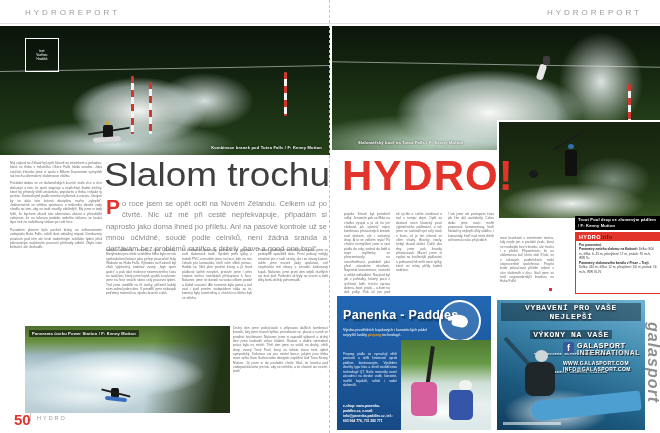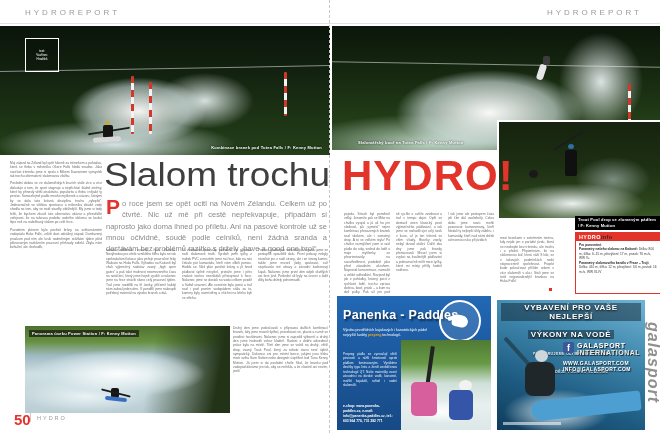--- a/index.html
+++ b/index.html
@@ -202,23 +202,23 @@
       <div class="abs panenka-contact" style="left:6px;bottom:6px;width:54px;">e-shop: www.panenka-paddles.cz, e-mail: info@panenka-paddles.cz, tel.: 603 964 776, 731 382 771</div>
       <div class="abs photo ad-photo-panenka" style="left:64px;top:44px;width:90px;height:90px;">
         <div class="abs paddle" style="left:26px;top:6px;width:4px;height:56px;background:#222;transform:rotate(8deg);"></div>
         <div class="abs" style="left:10px;top:42px;width:26px;height:34px;background:#d85f9e;border-radius:5px;"></div>
         <div class="abs helmet" style="left:58px;top:40px;width:13px;height:11px;background:#f2f2f2;"></div>
         <div class="abs" style="left:48px;top:50px;width:24px;height:30px;background:#3555a8;border-radius:5px;"></div>
       </div>
     </div>
 
     <div class="abs photo ad-gala" style="left:167px;top:300px;width:148px;height:130px;">
-      <div class="abs" style="left:4px;top:3px;width:140px;text-align:center;">
+      <div class="abs" style="left:4px;top:3px;width:140px;text-align:center;font-family:Liberation Mono, monospace;">
         <span class="gala-head">VYBAVENÍ PRO VAŠE NEJLEPŠÍ</span><br>
-        <span class="gala-head">VÝKONY NA VODĚ</span><br>
+        <span class="gala-head">VÝKONY NA VAŠE</span><br>
         <span class="gala-sub">PODPORUJEME OLYMPIJSKÉ VÍTĚZE</span><br>
         <span class="gala-sub">I NOVÉ NADĚJE VODNÍHO SLALOMU</span>
       </div>
 
       <div class="abs paddle" style="left:8px;top:36px;width:70px;height:4px;background:#254a5e;transform:rotate(48deg);transform-origin:left;"></div>
       <div class="abs torso" style="left:28px;top:62px;width:30px;height:34px;background:#20272b;border-radius:8px;"></div>
       <div class="abs helmet" style="left:38px;top:50px;width:13px;height:12px;background:#cfd6da;"></div>
       <div class="abs boat" style="left:34px;top:96px;width:110px;height:20px;background:#4d9fd1;border-radius:10px 4px 4px 12px;transform:rotate(-6deg);"></div>
 
       <div class="abs" style="left:66px;top:42px;">

